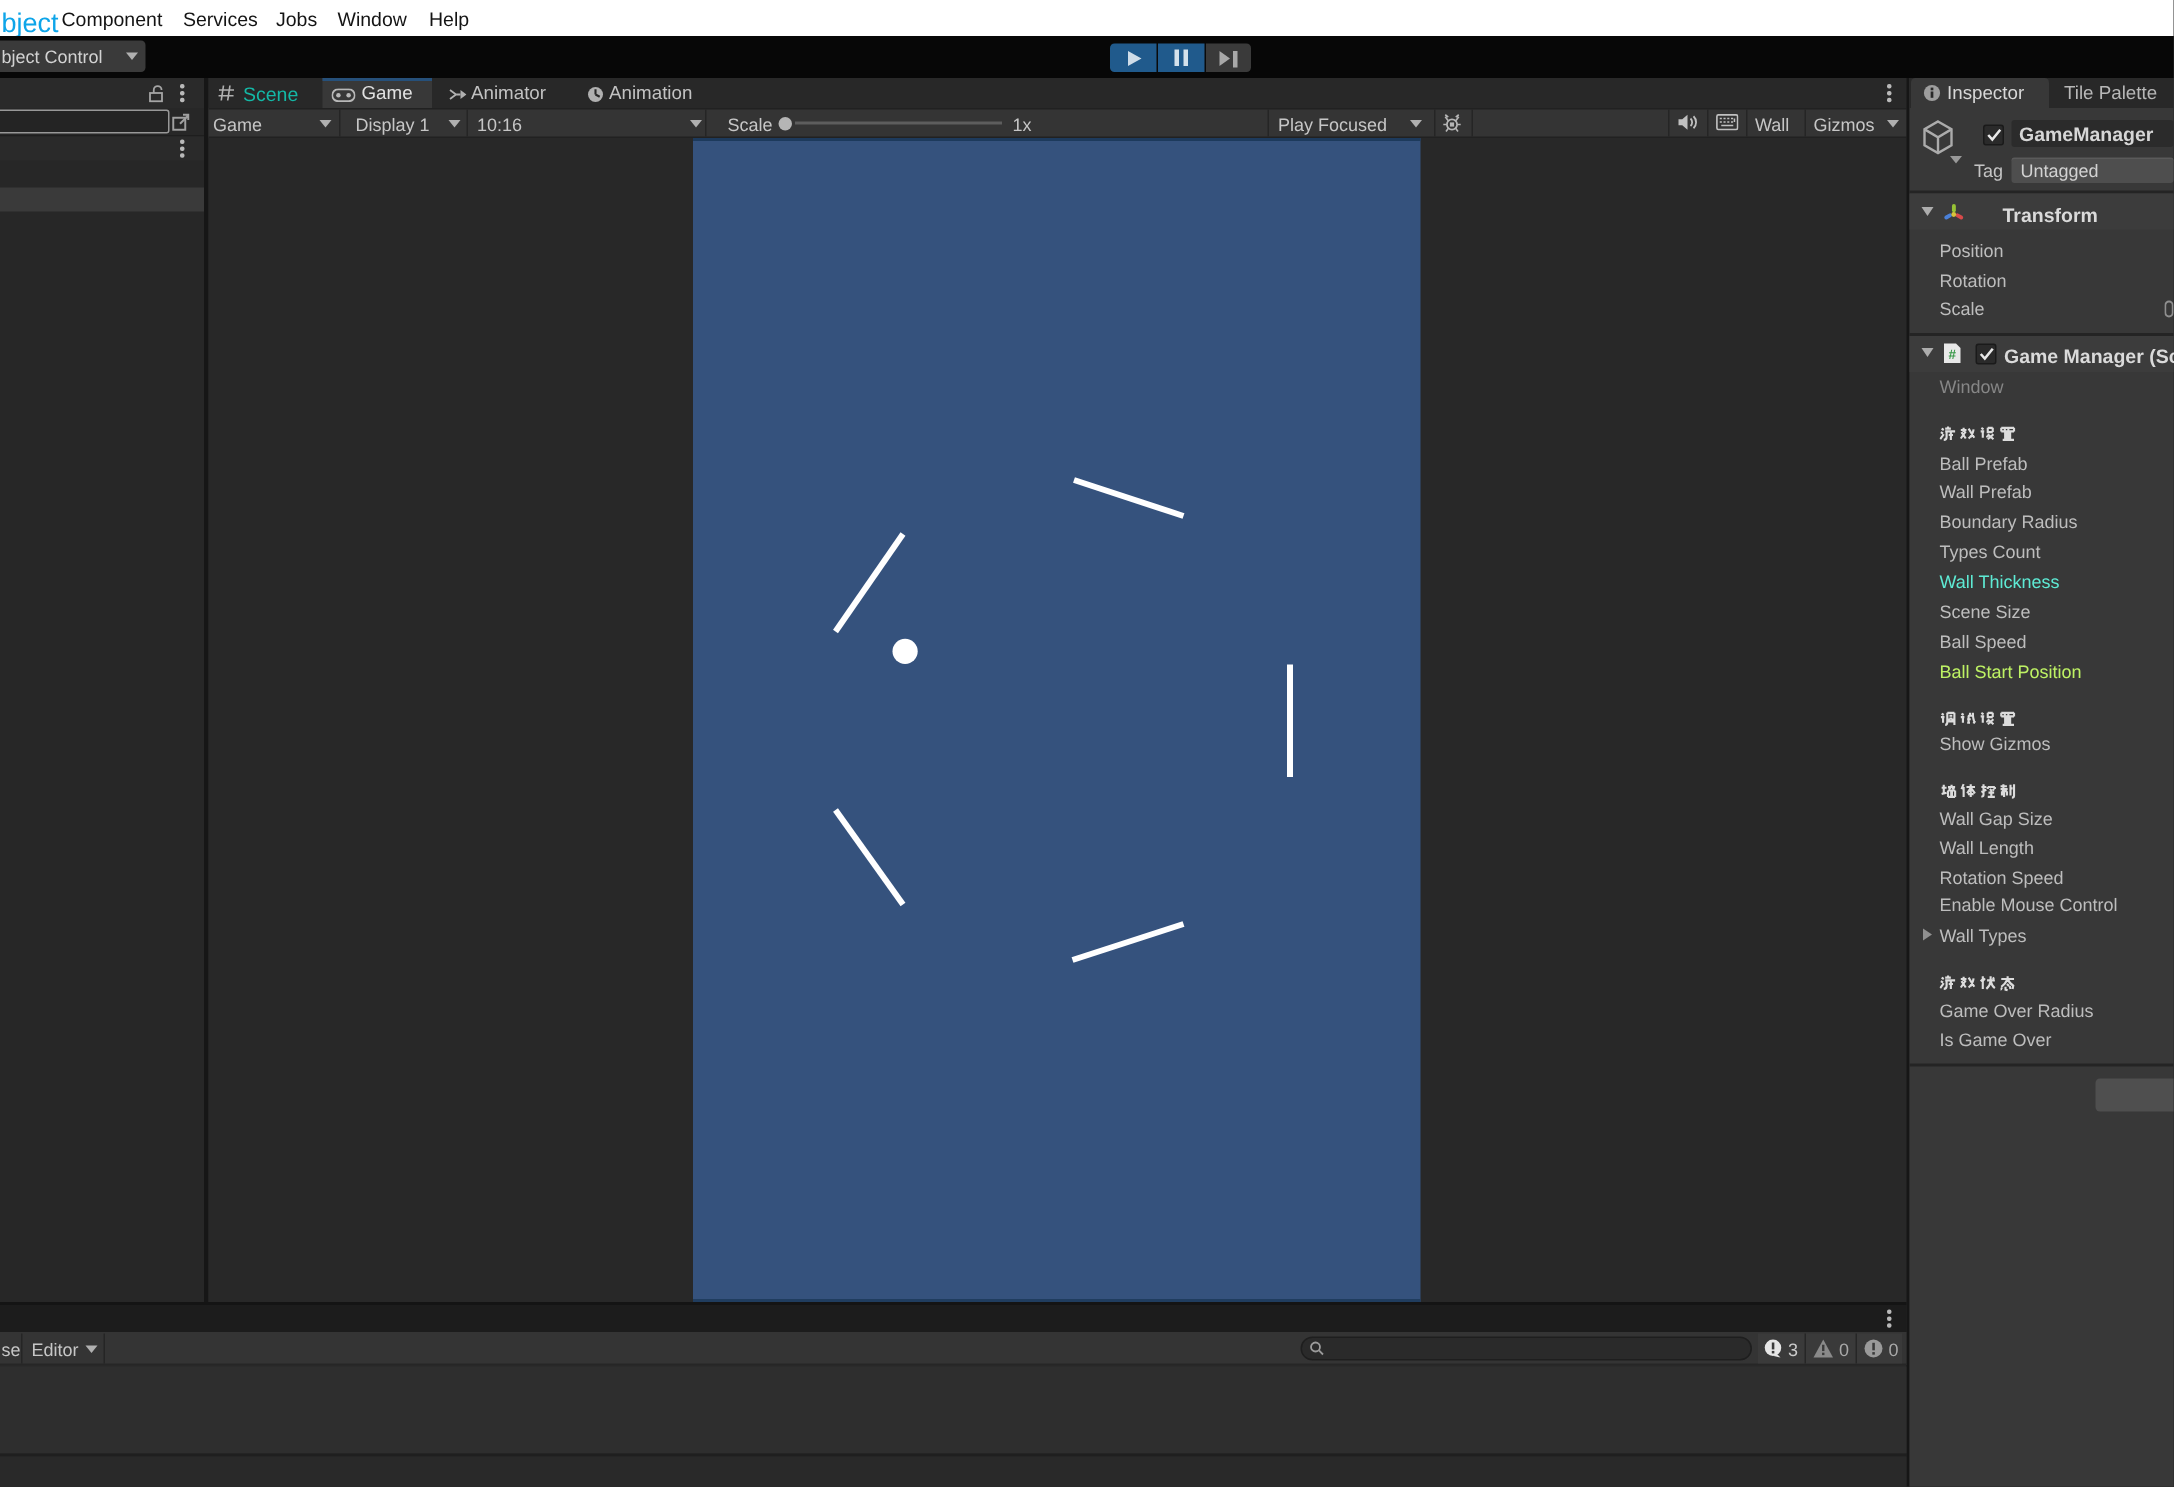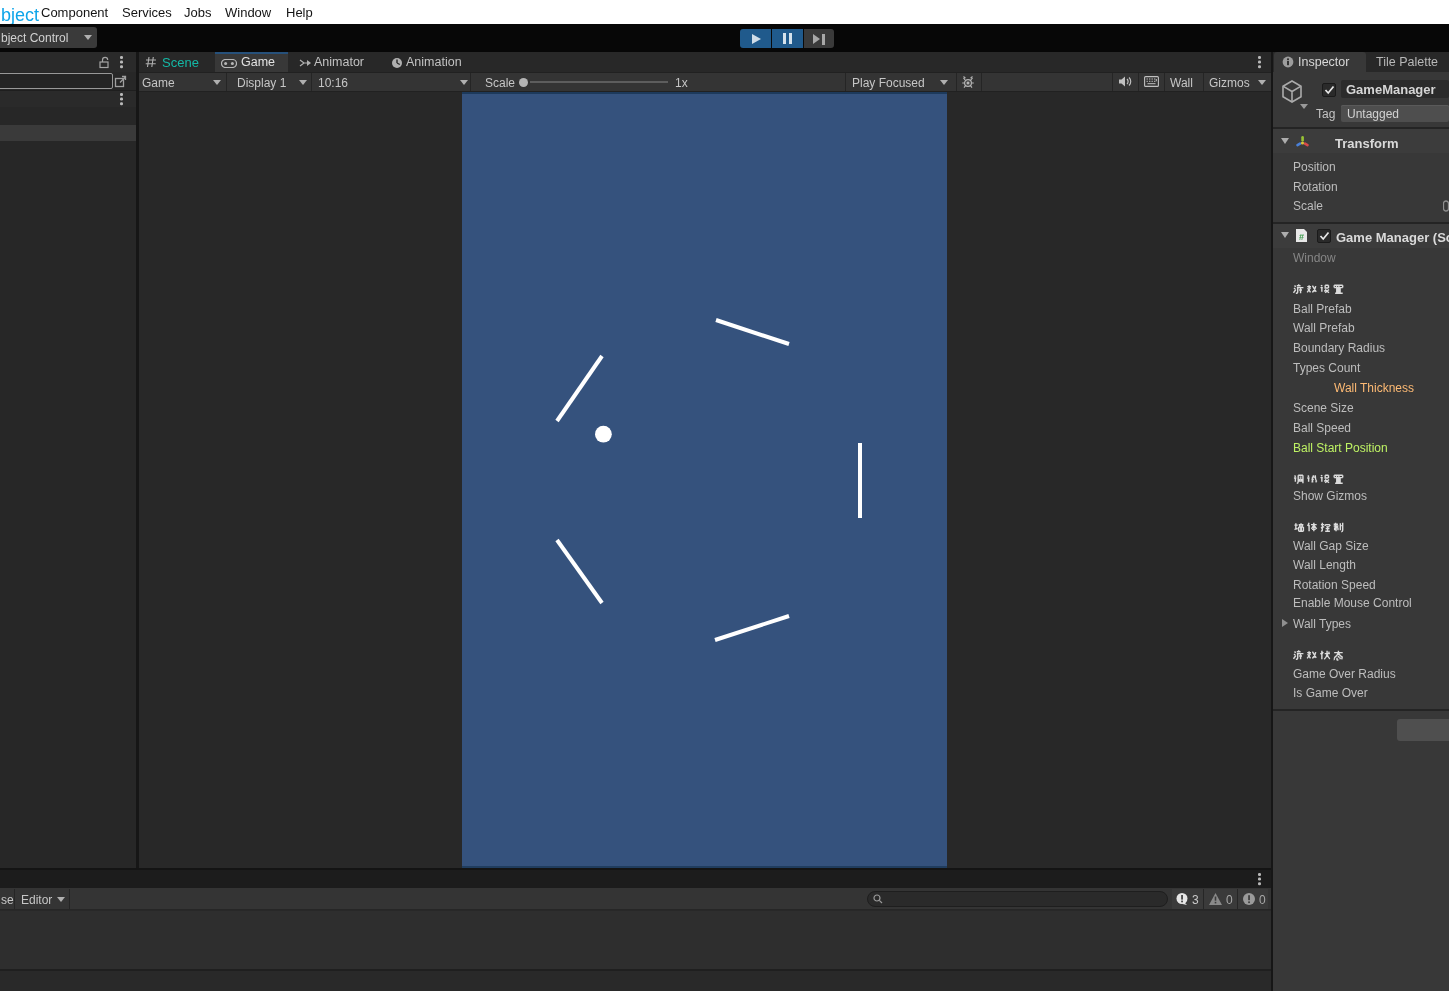--- a/index.html
+++ b/index.html
@@ -206,21 +206,21 @@
       <path d="M3 4l3 2M2 9h5M5 9v9M12 4h7M12 4v6h7M19 4v6M14 13q-2 3-4 4M12 13l8 7M20 13l-8 7"></path>
     </g>
 <g transform="translate(84 0)">
       <path d="M3 4h18M3 4v5M21 4v5M3 9h18M8 4v5M13 4v5M12 9v12M7 12h10M7 15h10M7 18h10M5 21h16"></path>
     </g>
 </svg>
 <div class="txt" style="left:1293px;top:303px;color:#bdbdbd">Ball Prefab</div>
 <div class="txt" style="left:1293px;top:322px;color:#bdbdbd">Wall Prefab</div>
 <div class="txt" style="left:1293px;top:342px;color:#bdbdbd">Boundary Radius</div>
 <div class="txt" style="left:1293px;top:362px;color:#bdbdbd">Types Count</div>
-<div class="txt" style="left:1334px;top:382px;color:#fdba74">Wall Thickness</div>
+<div class="txt" style="left:1293px;top:382px;color:#5eead4">Wall Thickness</div>
 <div class="txt" style="left:1293px;top:402px;color:#bdbdbd">Scene Size</div>
 <div class="txt" style="left:1293px;top:422px;color:#bdbdbd">Ball Speed</div>
 <div class="txt" style="left:1293px;top:442px;color:#bef264">Ball Start Position</div>
 
 <svg class="a" style="left:1293px;top:473px" width="53" height="13" viewBox="0 0 112 26" stroke="#dcdcdc" stroke-width="3" fill="none">
 <g>
       <path d="M3 5l3 2M2 10h5M5 10v8M11 4h10M11 4v13q0 4-3 4M21 4v17M14 8h4M14 12h4M14 12v4h4v-4"></path>
     </g>
 <g transform="translate(28 0)">
       <path d="M3 5l3 2M2 10h5M5 10v8M12 8h7M15 4v4M11 13h5M13 8v10M11 18h4M19 4q0 10 3 14M22 15l-2 4"></path>

